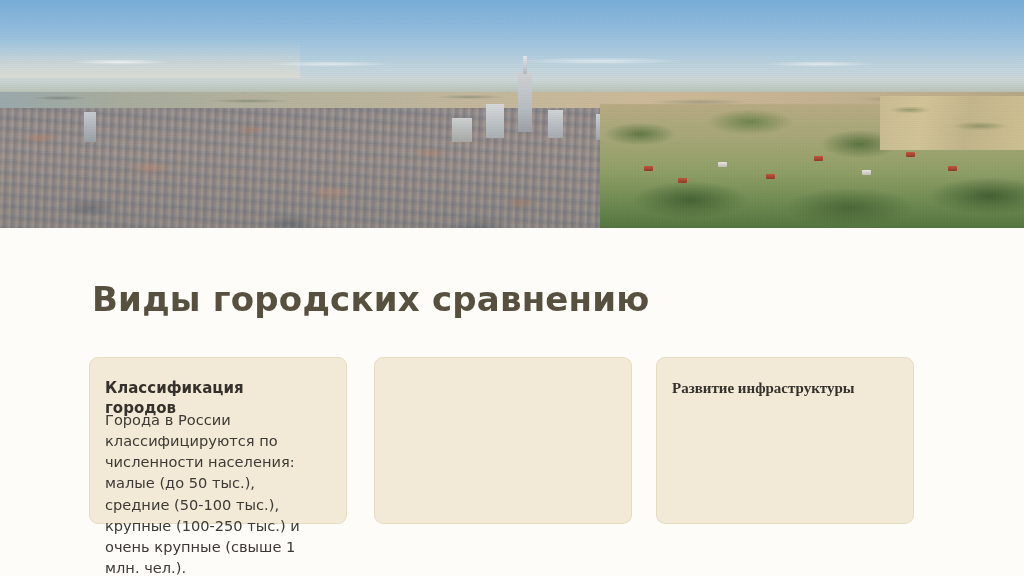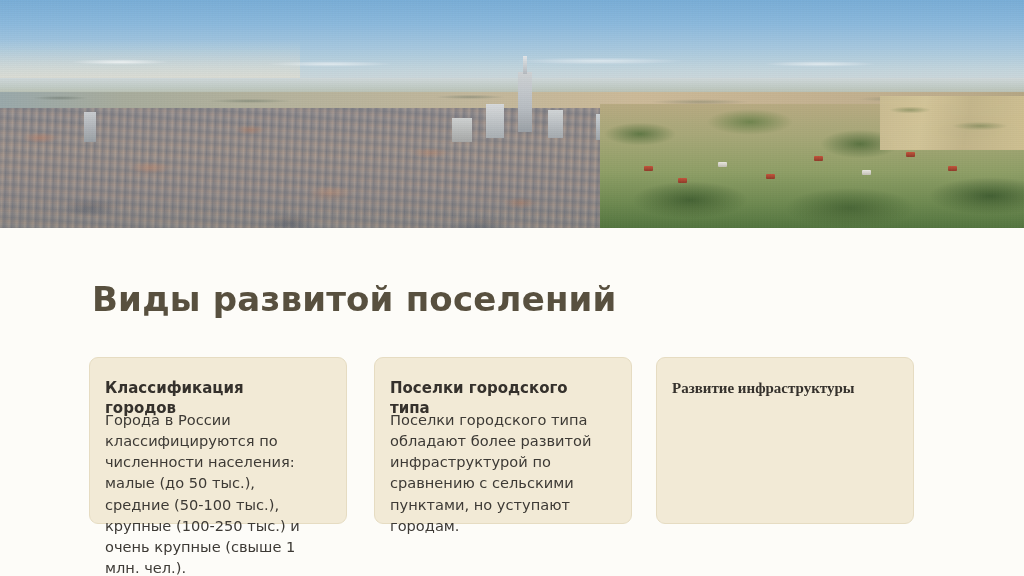--- a/index.html
+++ b/index.html
@@ -258,36 +258,34 @@
     <div class="roof" style="left:306px; top:48px;"></div>
     <div class="roof" style="left:348px; top:62px;"></div>
   </div>
 
   <div class="fields"></div>
   <div class="hero-grain"></div>
 </div>
 
 <div class="content">
 
-  <h1 class="page-title">Виды развитой поселений</h1>
+  <h1 class="page-title">Виды городских сравнению</h1>
 
   <div class="cards">
 
     <div class="card card-1"></div>
     <div class="card card-2"></div>
     <div class="card card-3"></div>
 
     <div class="card-body-wrap cbw-1">
       <h2 class="card-heading">Классификация городов</h2>
       <p class="card-text">Города в России классифицируются по численности населения: малые (до 50 тыс.), средние (50-100 тыс.), крупные (100-250 тыс.) и очень крупные (свыше 1 млн. чел.).</p>
     </div>
 
     <div class="card-body-wrap cbw-2">
-      <h2 class="card-heading">Поселки городского типа</h2>
-      <p class="card-text">Поселки городского типа обладают более развитой инфраструктурой по сравнению с сельскими пунктами, но уступают городам.</p>
     </div>
 
     <div class="card-body-wrap cbw-3">
       <h2 class="card-heading">Развитие инфраструктуры</h2>
     </div>
 
   </div>
 </div>
 
 </body></html>

